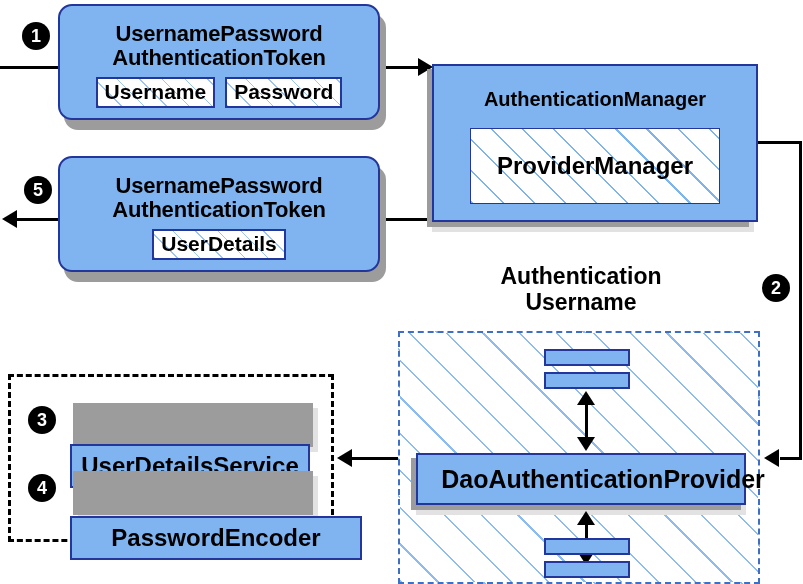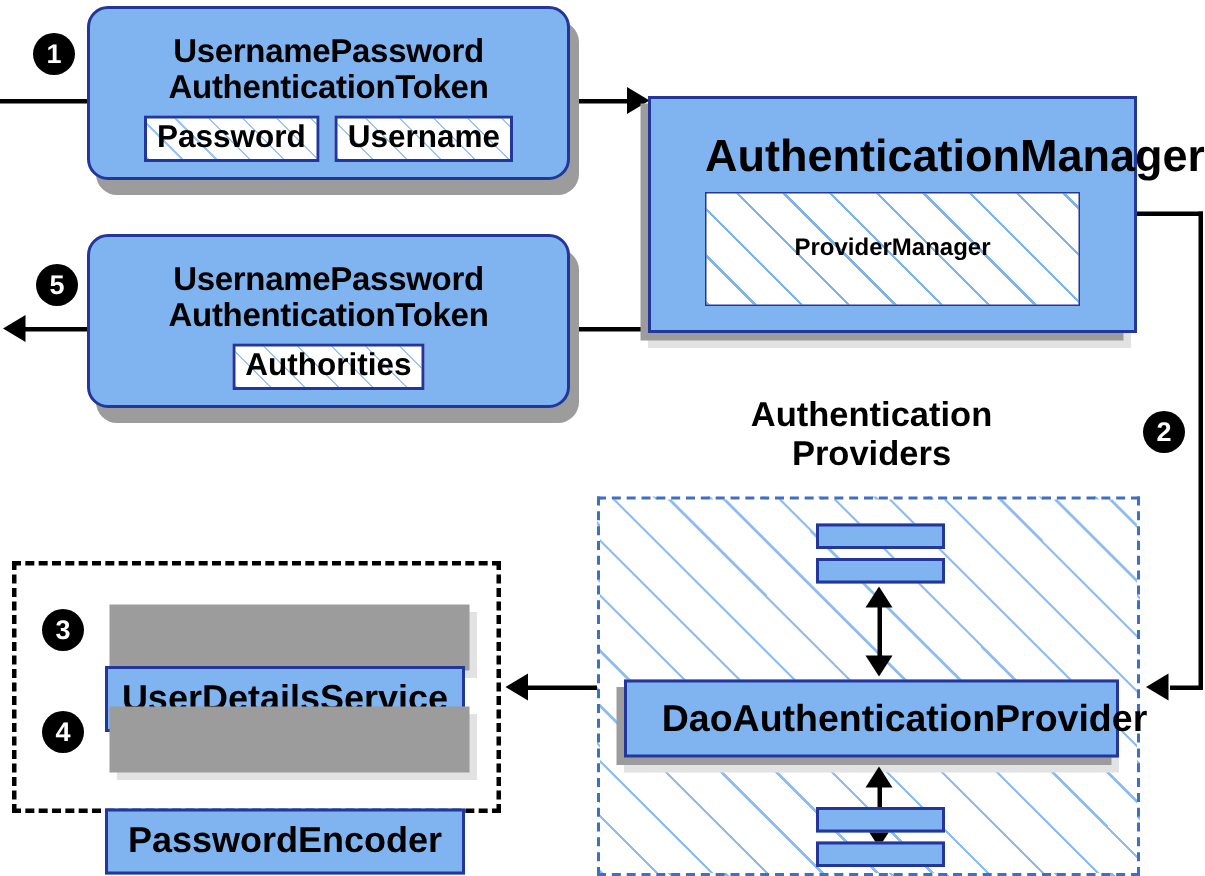--- a/index.html
+++ b/index.html
@@ -90,21 +90,21 @@
     background-image: repeating-linear-gradient(
         45deg,
         rgba(120,175,235,0.95) 0px,
         rgba(120,175,235,0.95) 1.6px,
         rgba(255,255,255,0) 1.6px,
         rgba(255,255,255,0) 22px);
     display: flex;
     align-items: center;
     justify-content: center;
     font-weight: bold;
-    font-size: 16px;
+    font-size: 24px;
     color: #000;
   }
 
   
   .providers-zone {
     position: absolute;
     box-sizing: border-box;
     border: 2px dashed #3F6FC4;
     background-color: #ffffff;
     background-image: repeating-linear-gradient(
@@ -191,25 +191,24 @@
     border: 2px solid #23379B;
   }
   .svc-label {
     font-size: 24px;
     margin-top: 48px;
   }
   .dao-label { font-size: 25px; padding-left: 44px; }
   .am-title {
     position: absolute;
     font-weight: bold;
-    font-size: 30px;
+    font-size: 20px;
     color: #000;
     width: 100%;
     text-align: center;
-    padding-left: 36px;
   }
 </style>
 </head>
 <body>
 
 <div id="canvas">
 
   <div class="ln ln-h" style="left:0px; top:66px; width:72px;"></div>
 
   <div class="ln ln-h" style="left:378px; top:66px; width:45px;"></div>
@@ -226,49 +225,49 @@
   <div class="arrow arrow-l" style="left:2px; top:210px;"></div>
 
   <div class="ln ln-h" style="left:352px; top:457px; width:68px;"></div>
   <div class="arrow arrow-l" style="left:337px; top:449px;"></div>
 
   <div class="shadow-l1 shadow-round" style="left:64px; top:14px; width:322px; height:116px;"></div>
   <div class="node blue-box token-card" style="left:58px; top:4px; width:322px; height:116px;">
     <div class="token-title">UsernamePassword
 AuthenticationToken</div>
     <div class="token-fields">
+      <div class="field-box">Username</div>
       <div class="field-box">Password</div>
-      <div class="field-box">Username</div>
     </div>
   </div>
 
   <div class="bullet" style="left:22px; top:22px;">1</div>
 
   <div class="shadow-l2" style="left:432px; top:74px; width:322px; height:158px;"></div>
   <div class="shadow-l1" style="left:427px; top:69px; width:322px; height:158px;"></div>
   <div class="node blue-box" style="left:432px; top:64px; width:326px; height:158px; display:block;">
     <div class="am-title" style="top:22px;">AuthenticationManager</div>
     <div class="hatch-panel" style="left:36px; top:62px; width:250px; height:76px;">
       <span>ProviderManager</span>
     </div>
   </div>
 
   <div class="shadow-l1 shadow-round" style="left:64px; top:166px; width:322px; height:116px;"></div>
   <div class="node blue-box token-card" style="left:58px; top:156px; width:322px; height:116px;">
     <div class="token-title">UsernamePassword
 AuthenticationToken</div>
     <div class="token-fields">
-      <div class="field-box">Authorities</div>
+      <div class="field-box">UserDetails</div>
     </div>
   </div>
 
   <div class="bullet" style="left:24px; top:176px;">5</div>
 
   <div class="plain-label" style="left:470px; top:264px; width:222px;">Authentication
-Providers</div>
+Username</div>
 
   <div class="bullet" style="left:762px; top:274px;">2</div>
 
   <div class="providers-zone" style="left:398px; top:331px; width:362px; height:253px;">
 
     <div class="mini-bar" style="left:144px; top:16px; width:86px; height:17px;"></div>
     <div class="mini-bar" style="left:144px; top:39px; width:86px; height:17px;"></div>
 
     <div class="ln ln-v" style="left:185px; top:66px; height:46px;"></div>
     <div class="arrow arrow-u" style="left:177px; top:58px;"></div>
@@ -293,17 +292,17 @@
   <div class="bullet" style="left:28px; top:406px;">3</div>
   <div class="shadow-l2" style="left:78px; top:408px; width:240px; height:44px;"></div>
   <div class="shadow-l1" style="left:73px; top:403px; width:240px; height:44px;"></div>
   <div class="node blue-box svc-label" style="left:70px; top:396px; width:240px; height:44px;">
     <span>UserDetailsService</span>
   </div>
 
   <div class="bullet" style="left:28px; top:474px;">4</div>
   <div class="shadow-l2" style="left:78px; top:476px; width:240px; height:44px;"></div>
   <div class="shadow-l1" style="left:73px; top:471px; width:240px; height:44px;"></div>
-  <div class="node blue-box svc-label" style="left:70px; top:491px; width:240px; height:44px;">
+  <div class="node blue-box svc-label" style="left:70px; top:468px; width:292px; height:44px;">
     <span>PasswordEncoder</span>
   </div>
 
 </div>
 
 </body></html>

